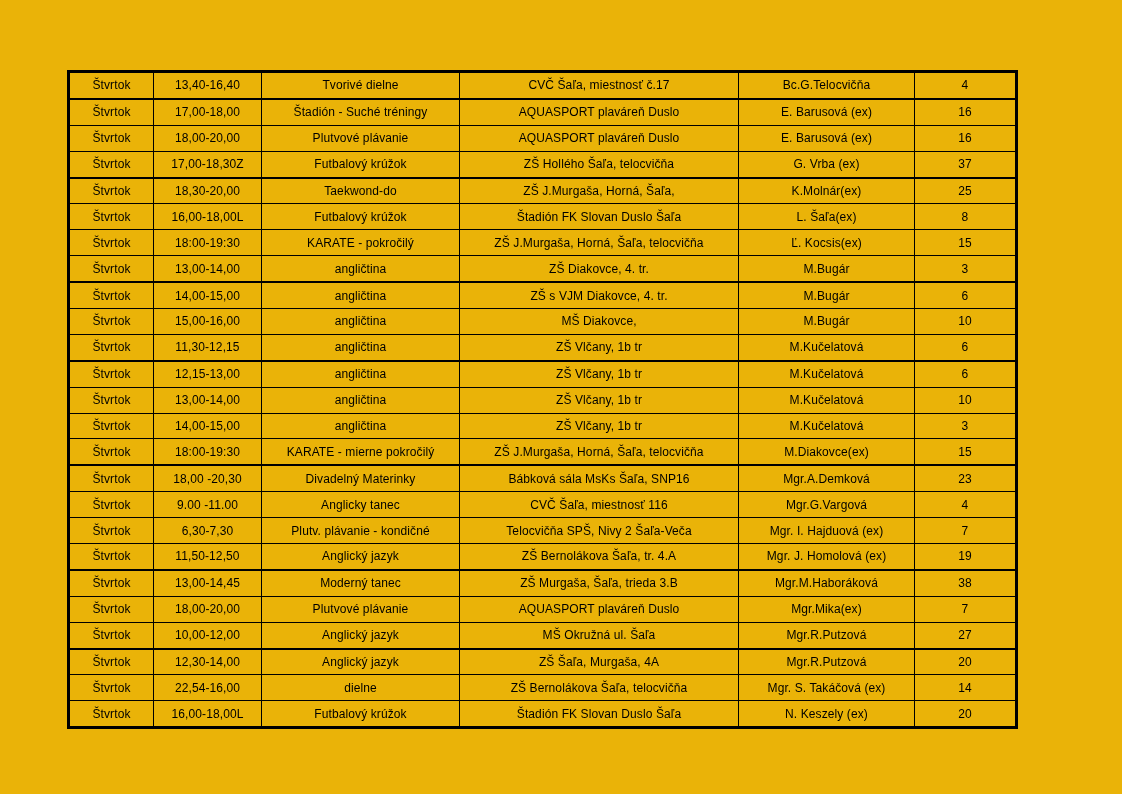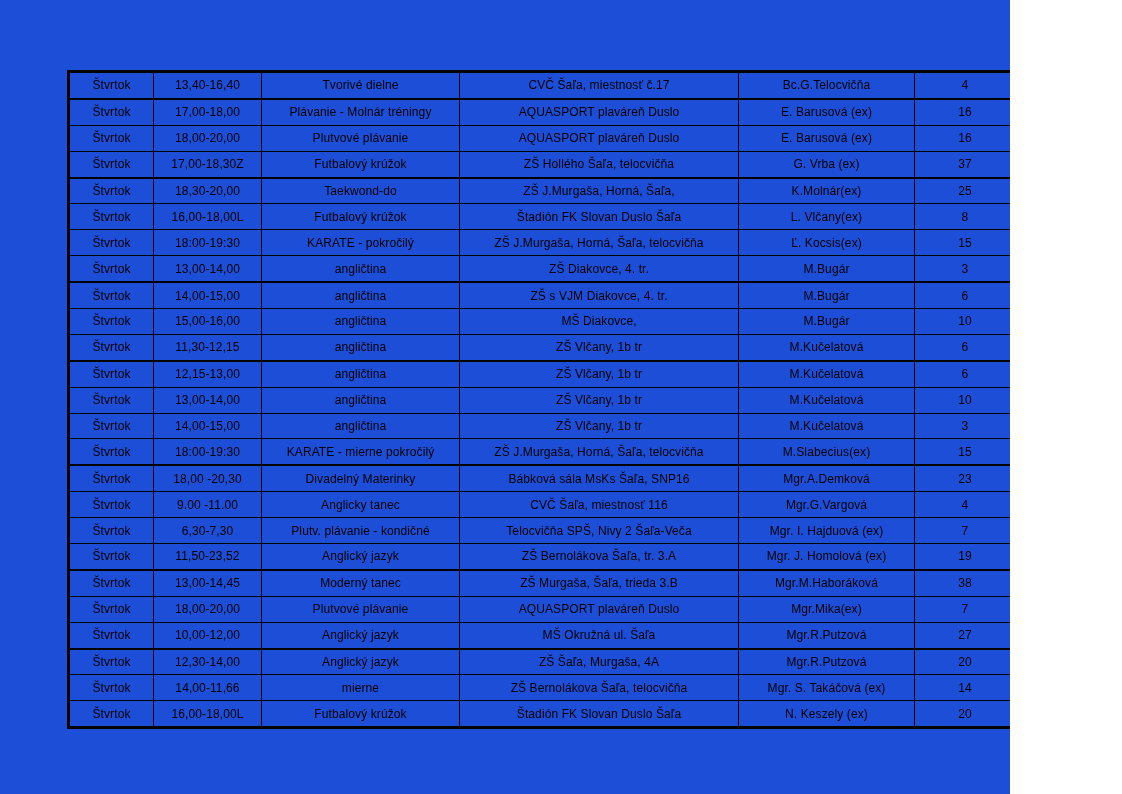--- a/index.html
+++ b/index.html
@@ -3,23 +3,23 @@
 <meta charset="utf-8">
 <style>
   html, body {
     margin: 0;
     padding: 0;
     background: #ffffff;
     font-family: "Liberation Sans", sans-serif;
   }
   .page {
     position: relative;
-    width: 1010px;
+    width: 1122px;
     height: 794px;
-    background: #1d4ed8;
+    background: #eab308;
     overflow: hidden;
   }
   table.schedule {
     position: absolute;
     left: 67px;
     top: 70px;
     width: 948px;
     border-collapse: collapse;
     table-layout: fixed;
     border: 3px solid #000;
@@ -70,21 +70,21 @@
     <td class="c-time">13,40-16,40</td>
     <td class="c-activity">Tvorivé dielne</td>
     <td class="c-location">CVČ Šaľa, miestnosť č.17</td>
     <td class="c-person">Bc.G.Telocvičňa</td>
     <td class="c-count">4</td>
   </tr>
 
   <tr>
     <td class="c-day">Štvrtok</td>
     <td class="c-time">17,00-18,00</td>
-    <td class="c-activity">Plávanie - Molnár tréningy</td>
+    <td class="c-activity">Štadión - Suché tréningy</td>
     <td class="c-location">AQUASPORT plaváreň Duslo</td>
     <td class="c-person">E. Barusová (ex)</td>
     <td class="c-count">16</td>
   </tr>
 
   <tr>
     <td class="c-day">Štvrtok</td>
     <td class="c-time">18,00-20,00</td>
     <td class="c-activity">Plutvové plávanie</td>
     <td class="c-location">AQUASPORT plaváreň Duslo</td>
@@ -108,21 +108,21 @@
     <td class="c-location">ZŠ J.Murgaša, Horná, Šaľa,</td>
     <td class="c-person">K.Molnár(ex)</td>
     <td class="c-count">25</td>
   </tr>
 
   <tr>
     <td class="c-day">Štvrtok</td>
     <td class="c-time">16,00-18,00L</td>
     <td class="c-activity">Futbalový krúžok</td>
     <td class="c-location">Štadión FK Slovan Duslo Šaľa</td>
-    <td class="c-person">L. Vlčany(ex)</td>
+    <td class="c-person">L. Šaľa(ex)</td>
     <td class="c-count">8</td>
   </tr>
 
   <tr>
     <td class="c-day">Štvrtok</td>
     <td class="c-time">18:00-19:30</td>
     <td class="c-activity">KARATE - pokročilý</td>
     <td class="c-location">ZŠ J.Murgaša, Horná, Šaľa, telocvičňa</td>
     <td class="c-person">Ľ. Kocsis(ex)</td>
     <td class="c-count">15</td>
@@ -189,21 +189,21 @@
     <td class="c-location">ZŠ Vlčany, 1b tr</td>
     <td class="c-person">M.Kučelatová</td>
     <td class="c-count">3</td>
   </tr>
 
   <tr class="thick-bottom">
     <td class="c-day">Štvrtok</td>
     <td class="c-time">18:00-19:30</td>
     <td class="c-activity">KARATE - mierne pokročilý</td>
     <td class="c-location">ZŠ J.Murgaša, Horná, Šaľa, telocvičňa</td>
-    <td class="c-person">M.Slabecius(ex)</td>
+    <td class="c-person">M.Diakovce(ex)</td>
     <td class="c-count">15</td>
   </tr>
 
   <tr>
     <td class="c-day">Štvrtok</td>
     <td class="c-time">18,00 -20,30</td>
     <td class="c-activity">Divadelný Materinky</td>
     <td class="c-location">Bábková sála MsKs Šaľa, SNP16</td>
     <td class="c-person">Mgr.A.Demková</td>
     <td class="c-count">23</td>
@@ -222,23 +222,23 @@
     <td class="c-day">Štvrtok</td>
     <td class="c-time">6,30-7,30</td>
     <td class="c-activity">Plutv. plávanie - kondičné</td>
     <td class="c-location">Telocvičňa SPŠ, Nivy 2 Šaľa-Veča</td>
     <td class="c-person">Mgr. I. Hajduová (ex)</td>
     <td class="c-count">7</td>
   </tr>
 
   <tr class="thick-bottom">
     <td class="c-day">Štvrtok</td>
-    <td class="c-time">11,50-23,52</td>
+    <td class="c-time">11,50-12,50</td>
     <td class="c-activity">Anglický jazyk</td>
-    <td class="c-location">ZŠ Bernolákova Šaľa, tr. 3.A</td>
+    <td class="c-location">ZŠ Bernolákova Šaľa, tr. 4.A</td>
     <td class="c-person">Mgr. J. Homolová (ex)</td>
     <td class="c-count">19</td>
   </tr>
 
   <tr>
     <td class="c-day">Štvrtok</td>
     <td class="c-time">13,00-14,45</td>
     <td class="c-activity">Moderný tanec</td>
     <td class="c-location">ZŠ Murgaša, Šaľa, trieda 3.B</td>
     <td class="c-person">Mgr.M.Haboráková</td>
@@ -267,22 +267,22 @@
     <td class="c-day">Štvrtok</td>
     <td class="c-time">12,30-14,00</td>
     <td class="c-activity">Anglický jazyk</td>
     <td class="c-location">ZŠ Šaľa, Murgaša, 4A</td>
     <td class="c-person">Mgr.R.Putzová</td>
     <td class="c-count">20</td>
   </tr>
 
   <tr>
     <td class="c-day">Štvrtok</td>
-    <td class="c-time">14,00-11,66</td>
-    <td class="c-activity">mierne</td>
+    <td class="c-time">22,54-16,00</td>
+    <td class="c-activity">dielne</td>
     <td class="c-location">ZŠ Bernolákova Šaľa, telocvičňa</td>
     <td class="c-person">Mgr. S. Takáčová (ex)</td>
     <td class="c-count">14</td>
   </tr>
 
   <tr>
     <td class="c-day">Štvrtok</td>
     <td class="c-time">16,00-18,00L</td>
     <td class="c-activity">Futbalový krúžok</td>
     <td class="c-location">Štadión FK Slovan Duslo Šaľa</td>

